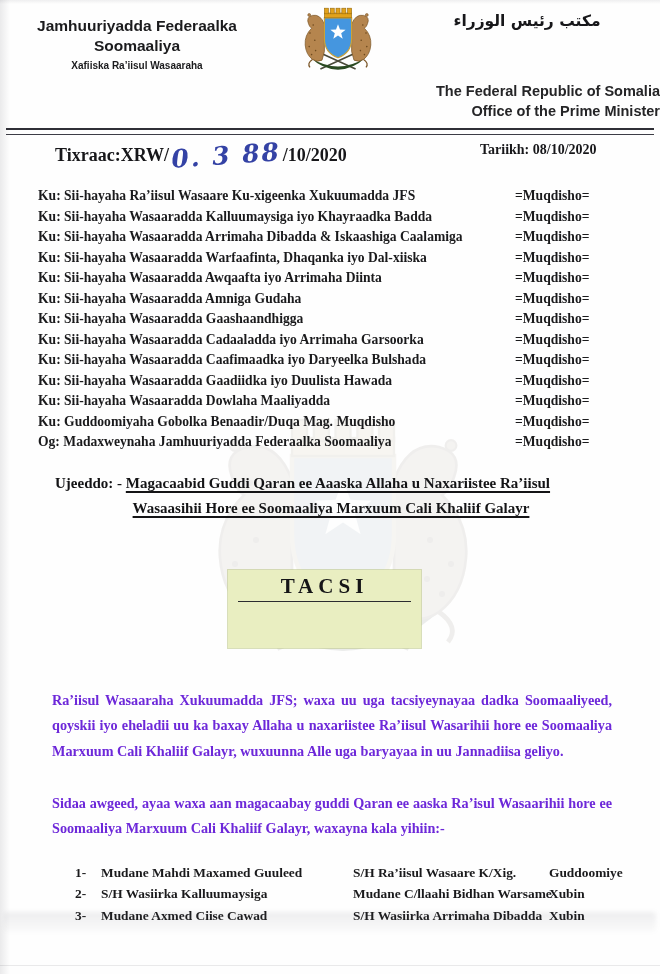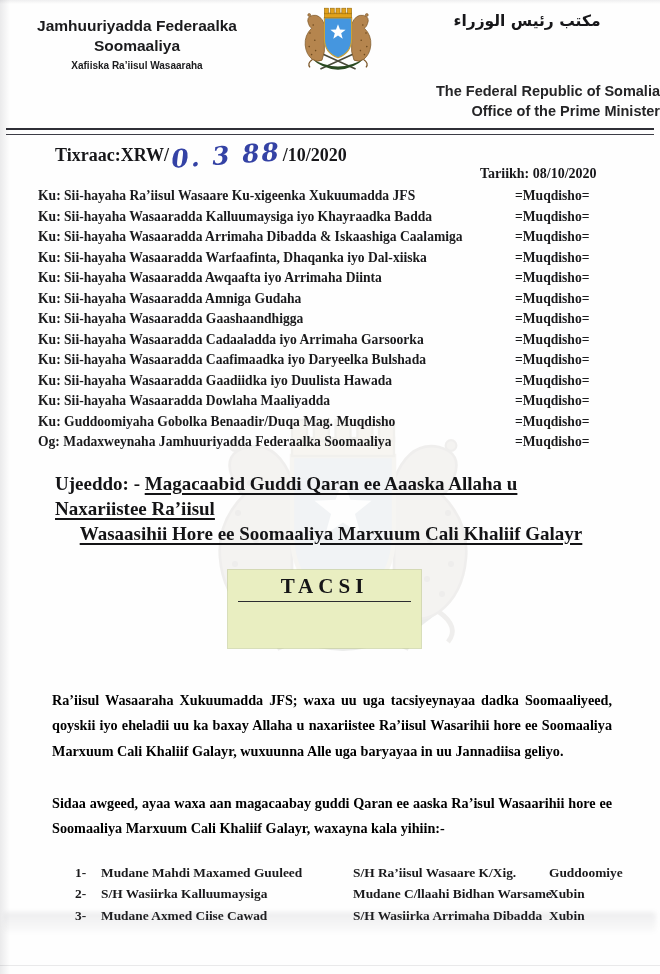--- a/index.html
+++ b/index.html
@@ -35,48 +35,48 @@
 
   .rule{position:absolute;left:6px;right:6px;top:128px;height:4px;
     border-top:2.5px solid #2f2f36;border-bottom:1.5px solid #3d3d46;}
 
   
   .ref-row{position:absolute;left:55px;top:138px;display:flex;align-items:baseline;}
   .ref-label,.ref-suffix{font-weight:700;font-size:18px;color:#17171a;}
   .ref-hand{font-family:"DejaVu Serif", serif;font-style:italic;font-weight:700;
     font-size:25px;letter-spacing:2px;color:#3442a5;
     display:inline-block;transform:rotate(-4deg) translateY(3px);margin:0 2px;}
-  .ref-date{position:absolute;left:480px;top:142px;font-weight:700;font-size:14px;color:#17171a;margin-top:24px;}
+  .ref-date{position:absolute;left:480px;top:142px;font-weight:700;font-size:14px;color:#17171a;}
 
   
   .recipients{position:absolute;left:38px;top:186px;width:585px;}
   .rcp-row{position:relative;height:20.5px;font-weight:700;font-size:13.6px;line-height:20.5px;
     white-space:nowrap;color:#1a1a1c;}
   .rcp-row .txt{display:inline-block;max-width:476px;overflow:hidden;}
   .rcp-row .loc{position:absolute;left:477px;top:0;}
 
   
-  .subject{position:absolute;left:55px;top:471px;width:552px;font-weight:700;font-size:19px;
+  .subject{position:absolute;left:55px;top:471px;width:552px;font-weight:700;font-size:15px;
     line-height:25px;color:#141416;}
   .subject u{text-decoration-thickness:1.5px;text-underline-offset:3px;}
   .subject .line2{text-align:center;}
 
   
   .tacsi{position:absolute;left:228px;top:570px;width:193px;height:78px;
     background:#e9eec1;box-shadow:0 0 0 1px rgba(190,200,140,.6);text-align:center;}
   .tacsi-title{font-weight:700;font-size:21px;letter-spacing:5px;padding-top:4px;color:#151517;}
   .tacsi-rule{height:0;border-bottom:1.5px solid #2c2c30;margin:2px 10px 4px 10px;}
   .tacsi-arabic{direction:rtl;font-family:"DejaVu Sans", sans-serif;font-weight:700;
     font-size:17px;color:#14141e;line-height:30px;}
   .tacsi-tail{display:inline-block;width:34px;height:8px;margin-right:2px;
     border-bottom:1.6px solid #14141e;border-radius:0 0 0 100%;vertical-align:baseline;}
 
   
   .para{position:absolute;left:52px;width:560px;font-weight:700;font-size:14.2px;
-    line-height:25.3px;text-align:justify;color:#000000;}
+    line-height:25.3px;text-align:justify;color:#6d28d9;}
   .para1{top:688px;}
   .para2{top:791px;}
 
   
   .committee{position:absolute;left:75px;top:862px;width:555px;}
   .cmt-row{display:grid;grid-template-columns:26px 252px 196px 1fr;
     font-weight:700;font-size:13.4px;line-height:21.3px;color:#1a1a1c;white-space:nowrap;}
 
   
   .watermark-svg{position:absolute;left:178px;top:408px;width:330px;height:300px;

